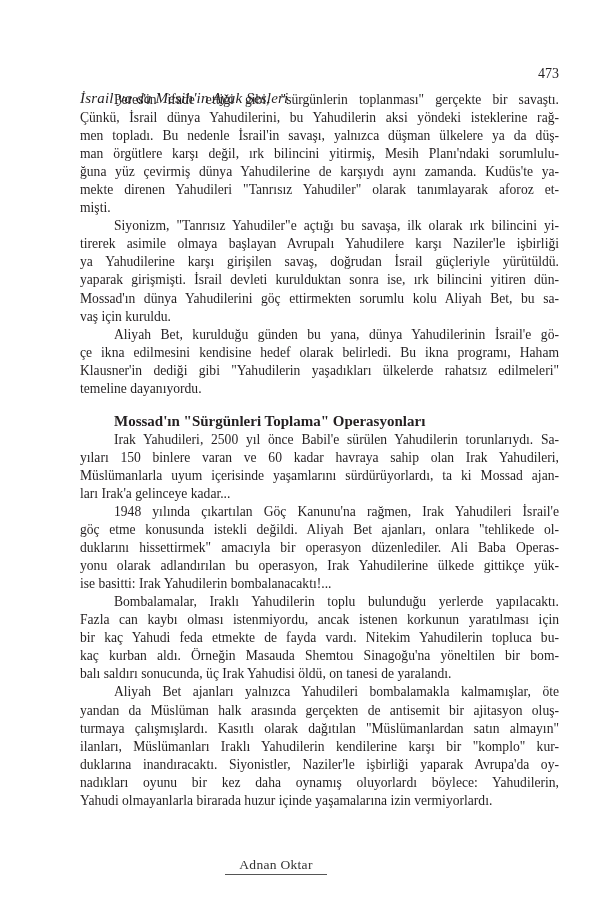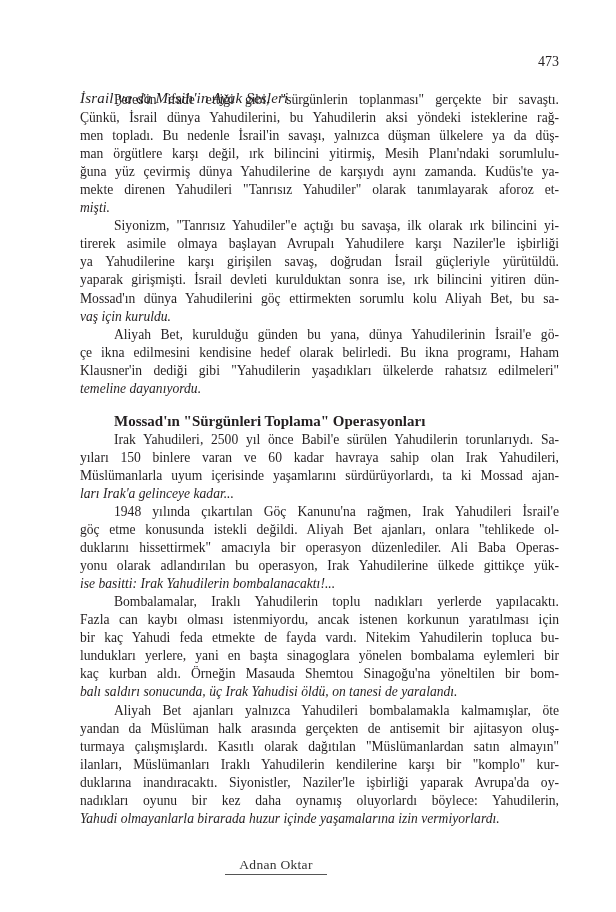--- a/index.html
+++ b/index.html
@@ -28,21 +28,21 @@
       right: 0;
       text-align: left;
       font-style: italic;
       font-size: 15px;
       letter-spacing: 0.2px;
       margin-top: 40px;
     }
     .page-number {
       position: absolute;
       right: 0;
-      top: 4px;
+      top: 16px;
       font-size: 14px;
     }
     .text-block {
       position: absolute;
       top: 91px;
       left: 80px;
       width: 479px;
     }
     .line {
       height: 18.05px;
@@ -51,21 +51,20 @@
       white-space: nowrap;
       text-align: justify;
       text-align-last: justify;
       overflow: hidden;
     }
     .line.indent {
       padding-left: 34px;
     }
     .line.last {
       text-align-last: left;
-      font-style: italic;
     }
     .heading {
       font-weight: bold;
       font-size: 15px;
       line-height: 19px;
       height: 19px;
       margin-top: 14px;
       margin-bottom: 0px;
       padding-left: 34px;
       white-space: nowrap;
@@ -129,24 +128,23 @@
         <div class="line last">ları Irak'a gelinceye kadar...</div>
       </div>
       <div>
         <div class="line indent">1948 yılında çıkartılan Göç Kanunu'na rağmen, Irak Yahudileri İsrail'e</div>
         <div class="line">göç etme konusunda istekli değildi. Aliyah Bet ajanları, onlara "tehlikede ol-</div>
         <div class="line">duklarını hissettirmek" amacıyla bir operasyon düzenlediler. Ali Baba Operas-</div>
         <div class="line">yonu olarak adlandırılan bu operasyon, Irak Yahudilerine ülkede gittikçe yük-</div>
         <div class="line last">ise basitti: Irak Yahudilerin bombalanacaktı!...</div>
       </div>
       <div>
-        <div class="line indent">Bombalamalar, Iraklı Yahudilerin toplu nadıkları yerlerde yapılacaktı.</div>
+        <div class="line indent">Bombalamalar, Iraklı Yahudilerin toplu bulunduğu yerlerde yapılacaktı.</div>
         <div class="line">Fazla can kaybı olması istenmiyordu, ancak istenen korkunun yaratılması için</div>
         <div class="line">bir kaç Yahudi feda etmekte de fayda vardı. Nitekim Yahudilerin topluca bu-</div>
-        <div class="line">lundukları yerlere, yani en başta sinagoglara yönelen bombalama eylemleri bir</div>
         <div class="line">kaç kurban aldı. Örneğin Masauda Shemtou Sinagoğu'na yöneltilen bir bom-</div>
         <div class="line last">balı saldırı sonucunda, üç Irak Yahudisi öldü, on tanesi de yaralandı.</div>
       </div>
       <div>
         <div class="line indent">Aliyah Bet ajanları yalnızca Yahudileri bombalamakla kalmamışlar, öte</div>
         <div class="line">yandan da Müslüman halk arasında gerçekten de antisemit bir ajitasyon oluş-</div>
         <div class="line">turmaya çalışmışlardı. Kasıtlı olarak dağıtılan "Müslümanlardan satın almayın"</div>
         <div class="line">ilanları, Müslümanları Iraklı Yahudilerin kendilerine karşı bir "komplo" kur-</div>
         <div class="line">duklarına inandıracaktı. Siyonistler, Naziler'le işbirliği yaparak Avrupa'da oy-</div>
         <div class="line">nadıkları oyunu bir kez daha oynamış oluyorlardı böylece: Yahudilerin,</div>

